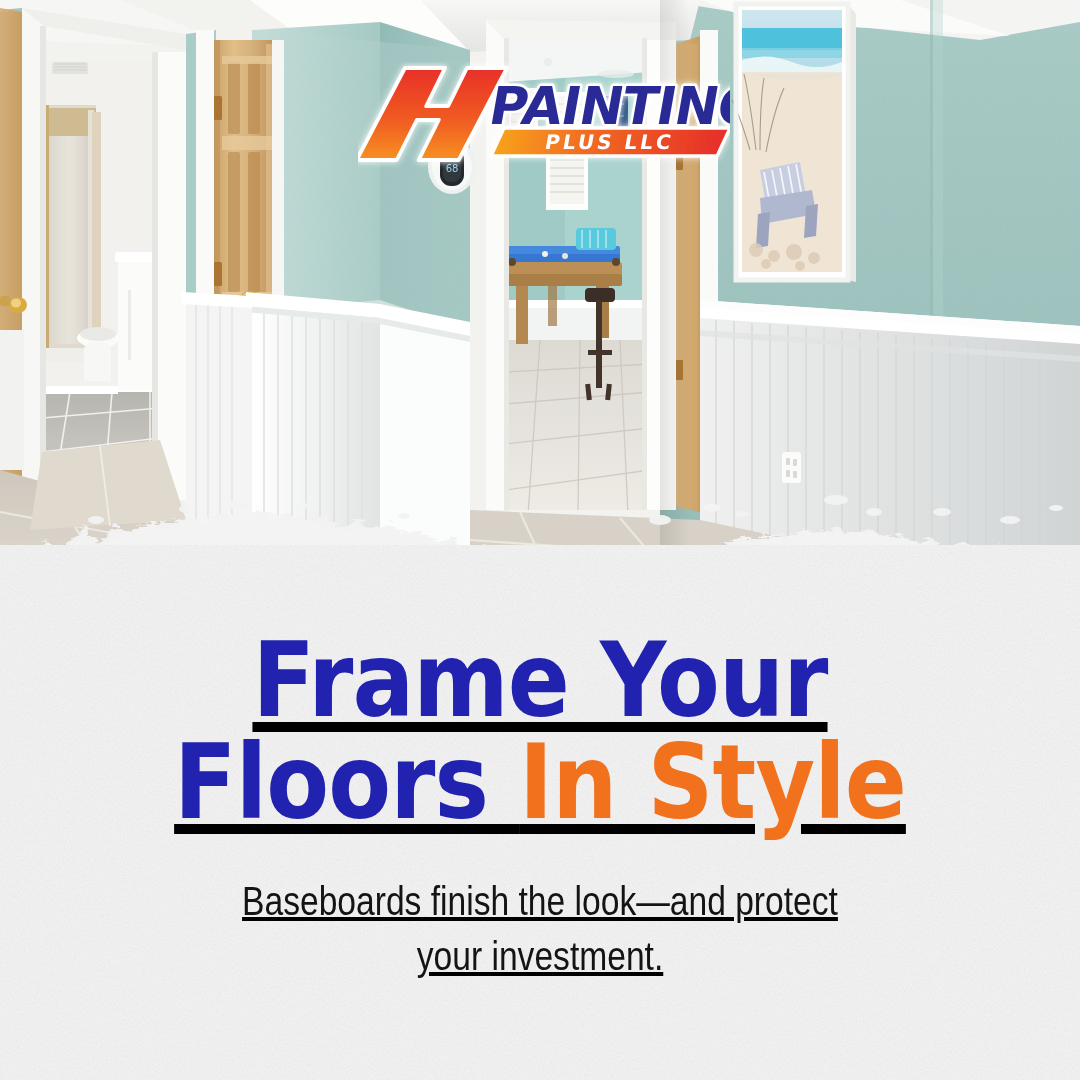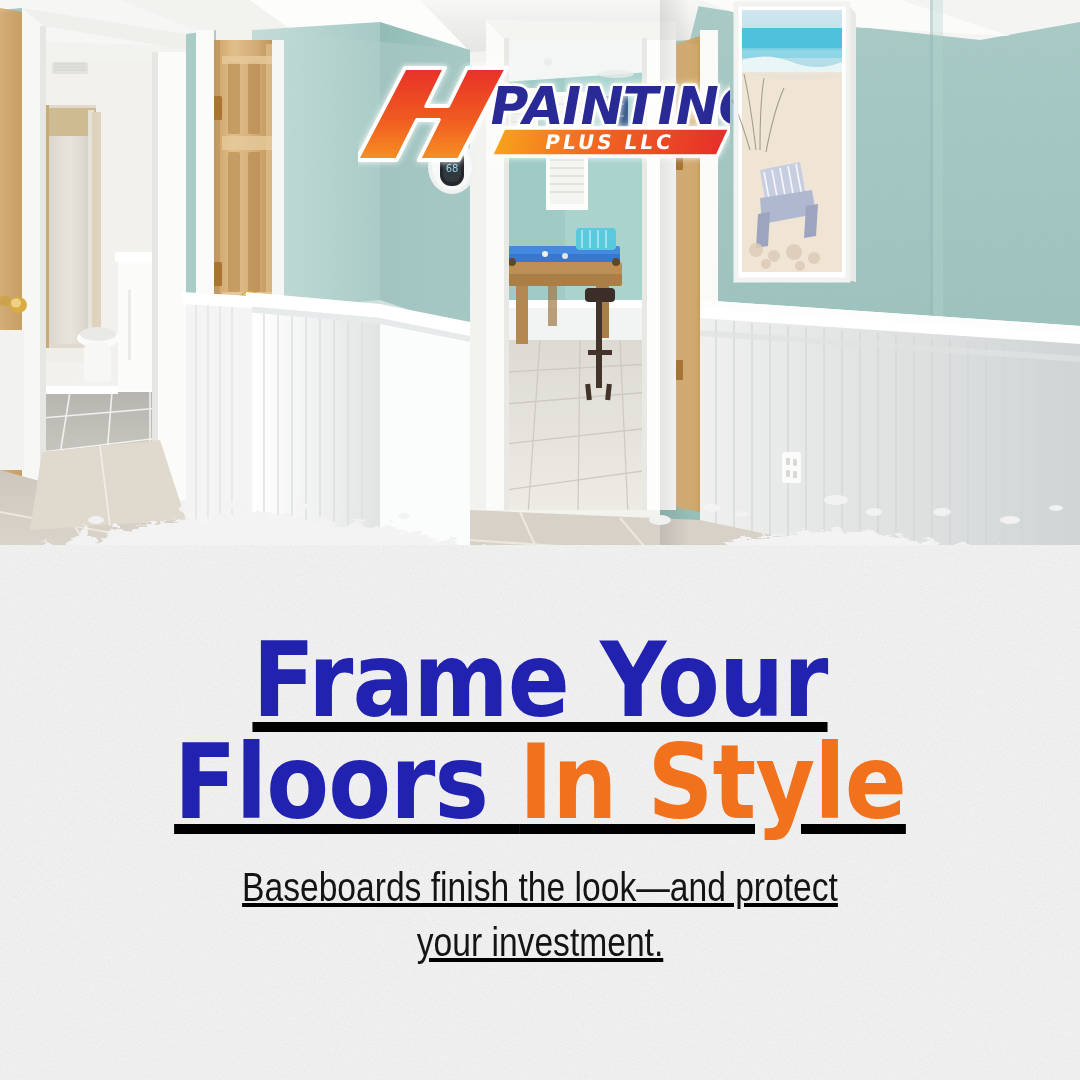--- a/index.html
+++ b/index.html
@@ -46,21 +46,21 @@
     font-family:"Liberation Sans", sans-serif;
     font-weight:normal;
     font-size:40px;
     line-height:1.38;
     color:#141414;
     margin:0;
     transform:scaleX(0.84);
     transform-origin:center center;
     white-space:nowrap;
   }
-  .sub-wrap{margin-top:26px;}
+  .sub-wrap{margin-top:40px;}
 </style>
 </head>
 <body>
 
 <div id="canvas">
 
   <div id="photo">
     <svg width="1080" height="600" viewBox="0 0 1080 600" xmlns="http://www.w3.org/2000/svg">
       <defs>
         <linearGradient id="tealWall" x1="0" y1="0" x2="0" y2="1">

